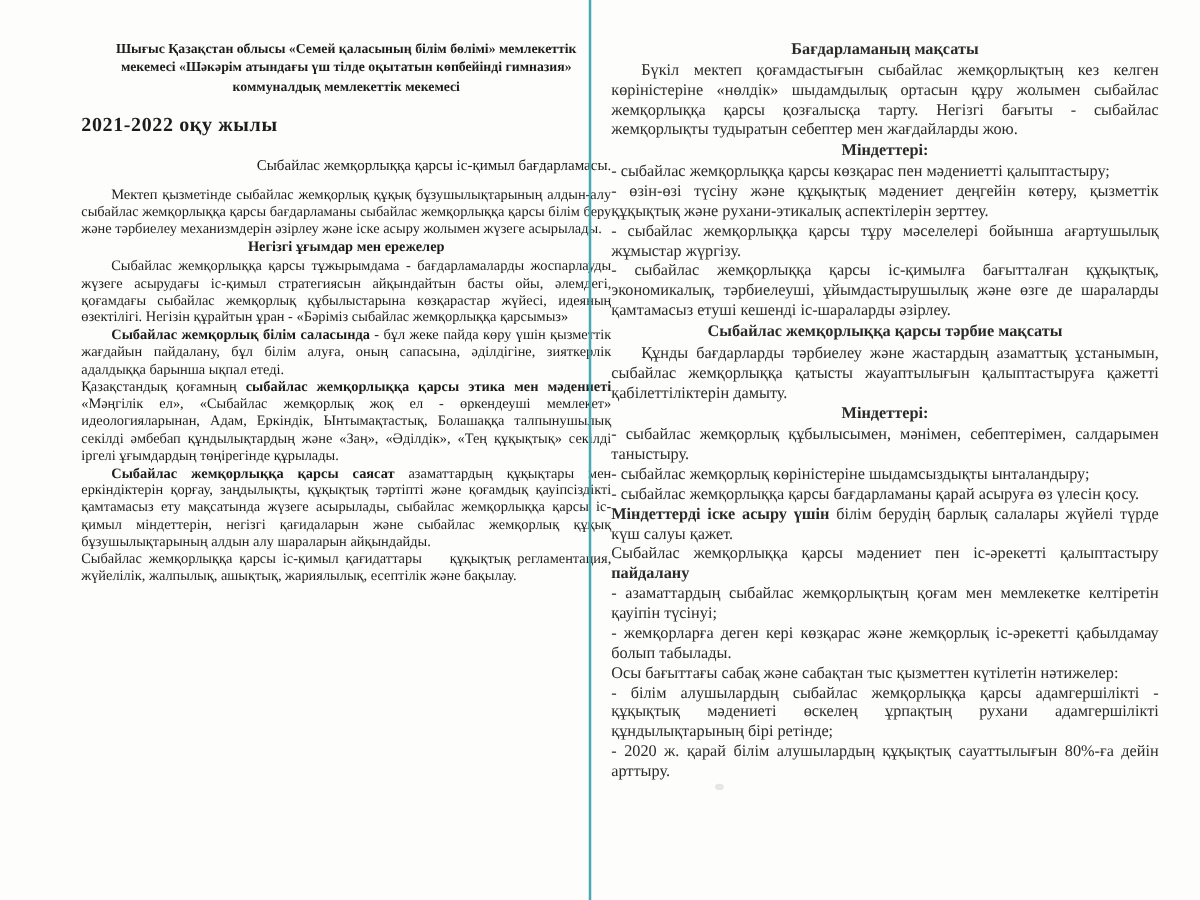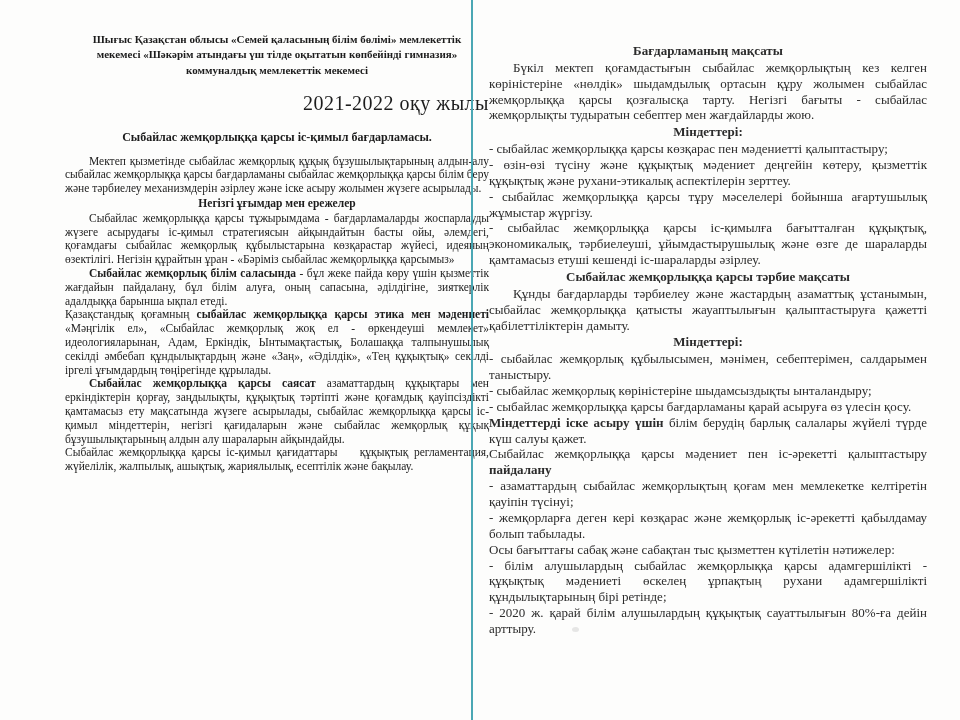--- a/index.html
+++ b/index.html
@@ -7,33 +7,33 @@
     width:960px;height:720px;position:relative;overflow:hidden;
     background:#fdfdfc;
     font-family:"Liberation Serif","DejaVu Serif",serif;
   }
   .page{position:absolute;top:0;}
   .page-left{
     left:33px;top:32px;width:424px;
     color:#1c1c1c;font-size:11.5px;line-height:1.2;margin-left:32px;
   }
   .page-right{
-    left:489px;top:42px;width:438px;
+    left:489px;top:30px;width:438px;
     color:#2b2b2b;font-size:13px;line-height:1.22;
   }
   .org{
     font-weight:bold;text-align:center;font-size:11px;line-height:1.4;
     margin:0 6px;
   }
   .year{
-    font-weight:normal;text-align:right;font-size:20px;
+    font-weight:bold;text-align:left;font-size:16px;
     margin:13px 0 0 0;letter-spacing:.5px;
   }
   .doc-title{
-    font-weight:bold;text-align:center;font-size:12px;
+    font-weight:normal;text-align:right;font-size:12px;
     margin:15px 0 10px 0;
   }
   .sec{
     font-weight:bold;text-align:center;font-size:inherit;
     margin:1px 0;
   }
   .para{margin:0;text-align:justify;}
   .ind{text-indent:24px;}
   .lead{font-weight:bold;}
   .divider{

